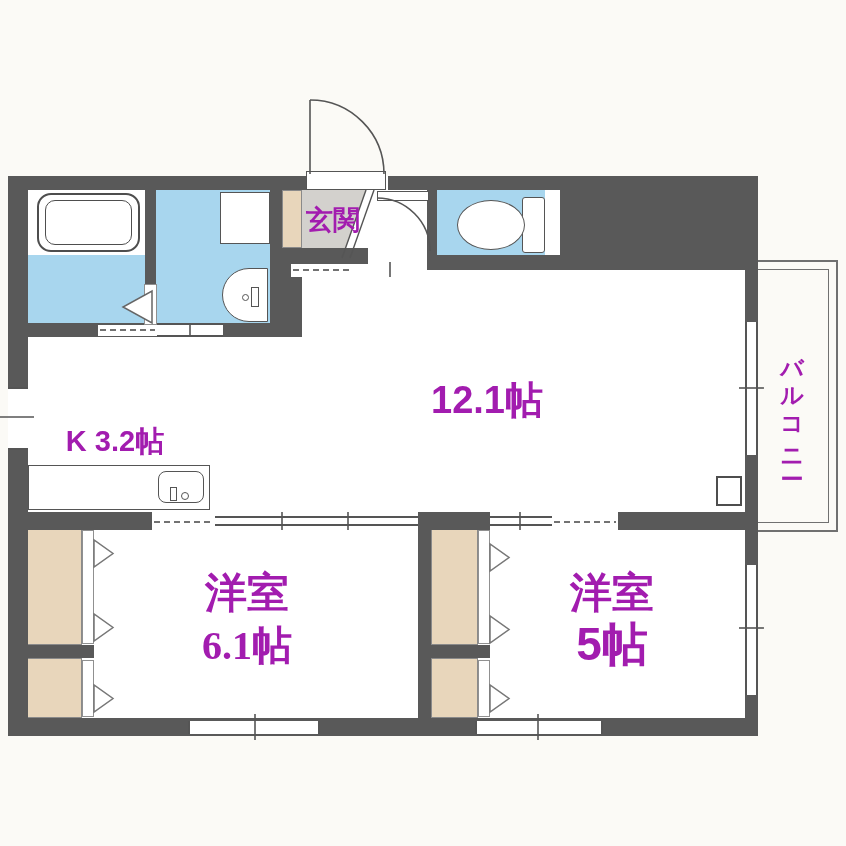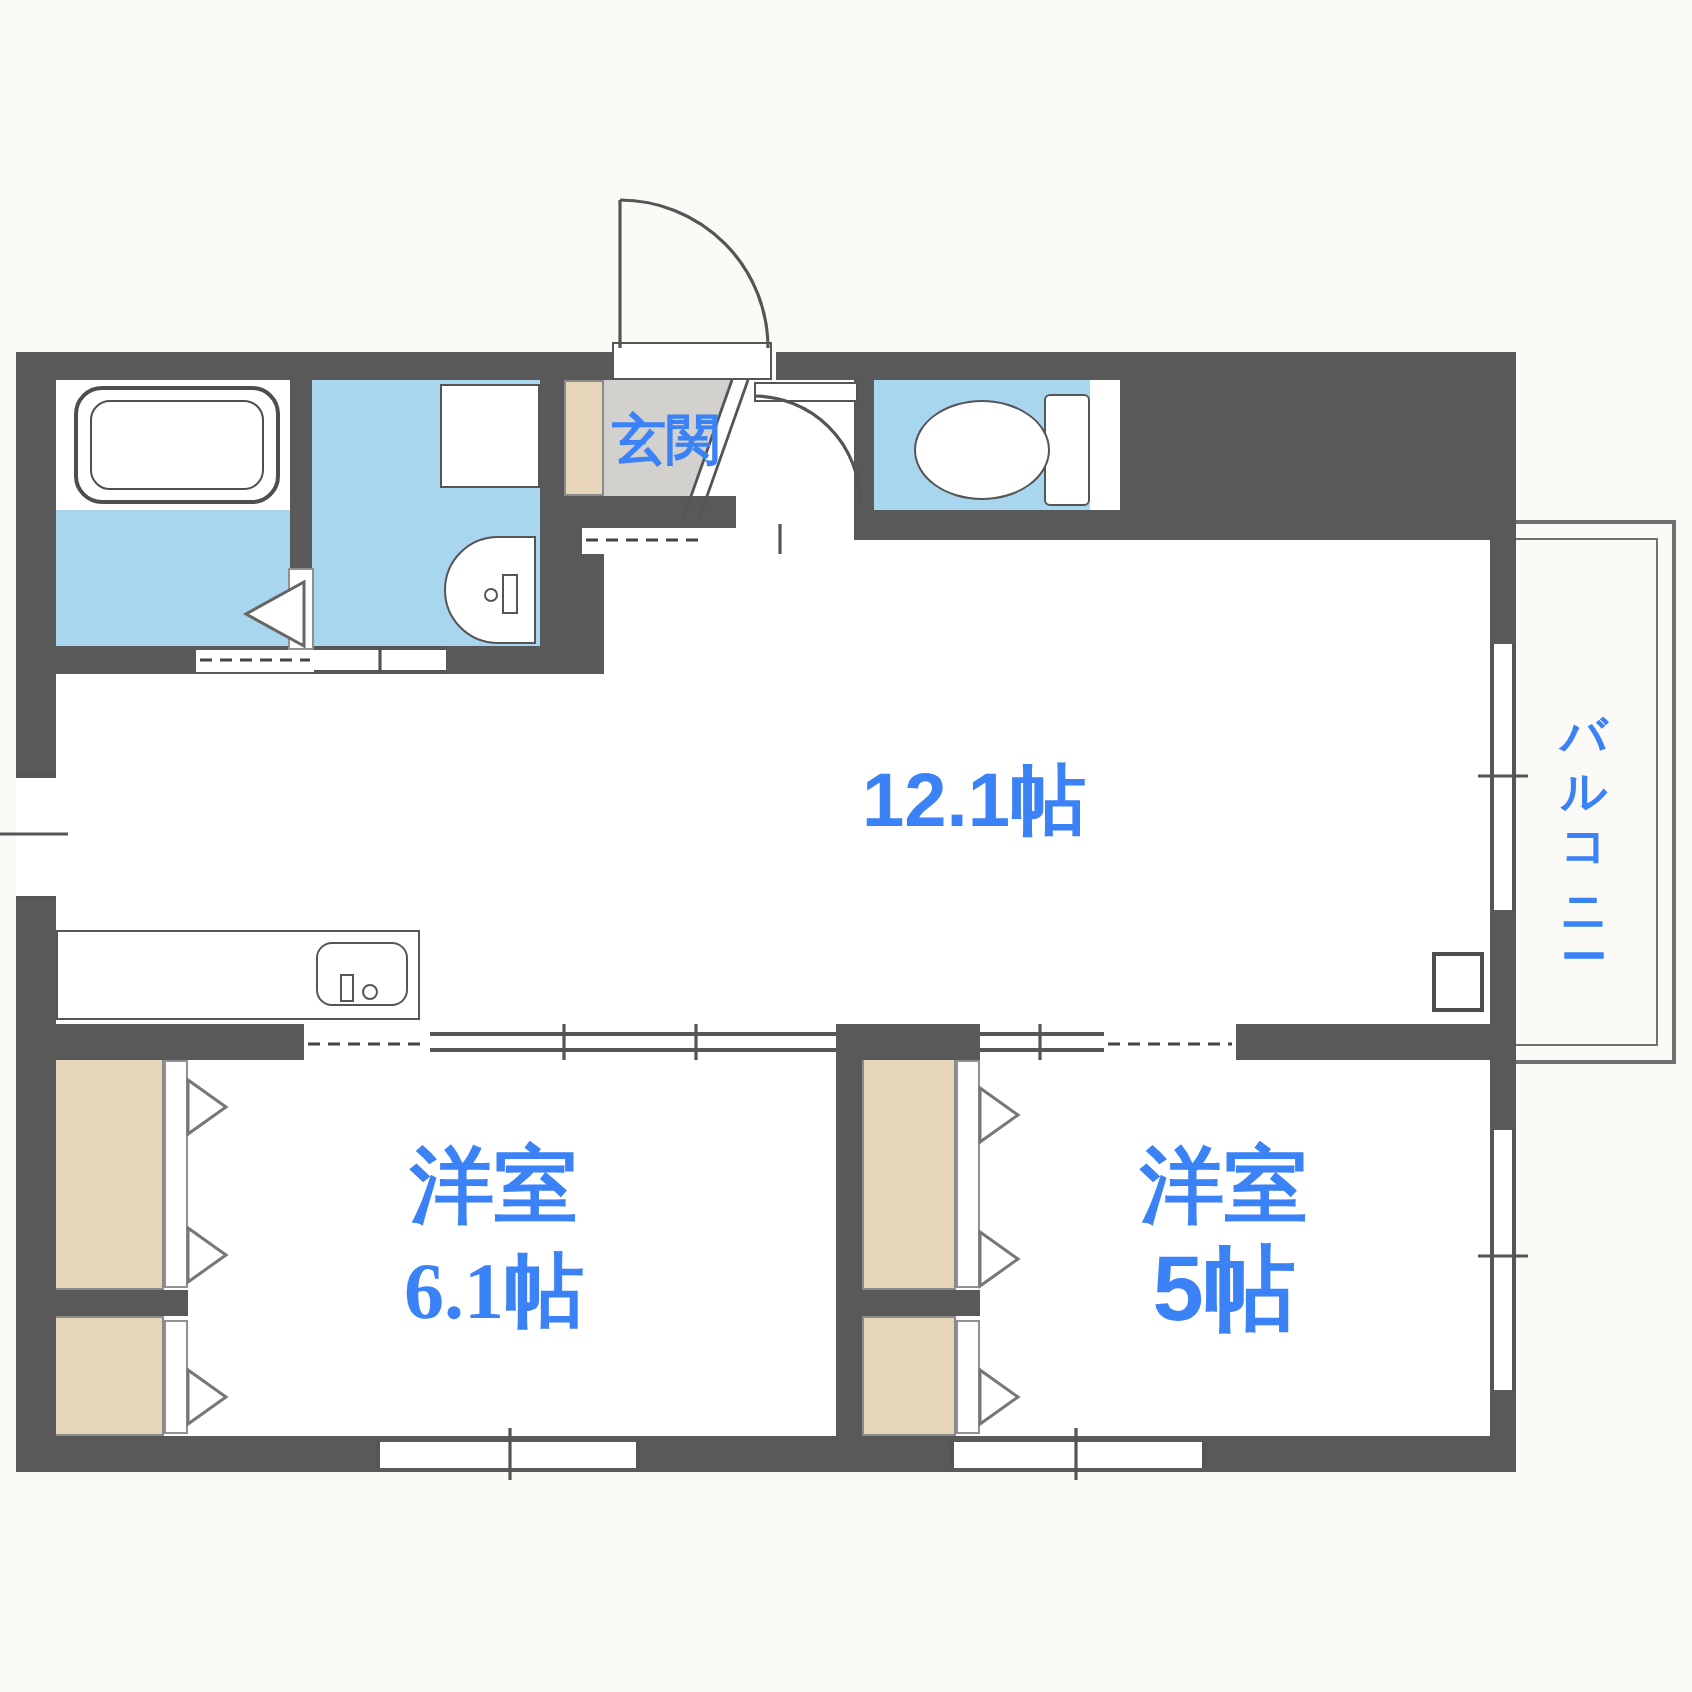--- a/index.html
+++ b/index.html
@@ -6,21 +6,21 @@
   .canvas{position:relative;width:846px;height:846px;background:#fbfaf6;overflow:hidden;
           font-family:"Liberation Sans",sans-serif;}
   .abs{position:absolute;box-sizing:border-box;}
   .wall{background:#595959;}
   .white{background:#ffffff;}
   .blue{background:#a8d6ee;}
   .beige{background:#e8d6bb;border:1px solid #8a8a8a;}
   .strip{background:#ffffff;border:1px solid #909090;}
   .fix{background:#ffffff;border:1.5px solid #555;}
   .lbl{display:flex;align-items:center;justify-content:center;
-       font-weight:600;color:#3b82f6;white-space:nowrap;}
+       font-weight:600;color:#a21caf;white-space:nowrap;}
   svg.overlay{position:absolute;left:0;top:0;pointer-events:none;}
 </style>
 </head>
 <body>
 
 <div class="canvas">
 
   <div class="abs white" style="left:8px;top:176px;width:750px;height:560px;"></div>
 
   <div class="abs" style="left:756px;top:260px;width:82px;height:272px;background:#fbfaf6;border:2px solid #707070;"></div>
@@ -115,19 +115,20 @@
     <line x1="520" y1="512" x2="520" y2="530" stroke="#555" stroke-width="1.6"></line>
     <line x1="0" y1="417" x2="34" y2="417" stroke="#555" stroke-width="1.6"></line>
     <line x1="739" y1="388" x2="764" y2="388" stroke="#555" stroke-width="1.6"></line>
     <line x1="739" y1="628" x2="764" y2="628" stroke="#555" stroke-width="1.6"></line>
     <line x1="255" y1="714" x2="255" y2="740" stroke="#555" stroke-width="1.6"></line>
     <line x1="538" y1="714" x2="538" y2="740" stroke="#555" stroke-width="1.6"></line>
   </svg>
 
   <div class="abs lbl" style="left:296px;top:203px;width:74px;height:34px;font-size:27px;">玄関</div>
   <div class="abs lbl" style="left:407px;top:378px;width:160px;height:44px;font-size:38px;">12.1帖</div>
+  <div class="abs lbl" style="left:30px;top:424px;width:170px;height:36px;font-size:29px;">K 3.2帖</div>
   <div class="abs lbl" style="left:157px;top:568px;width:180px;height:50px;font-size:42px;">洋室</div>
   <div class="abs lbl" style="left:157px;top:620px;width:180px;height:50px;font-size:40px;font-family:Liberation Serif, serif;">6.1帖</div>
   <div class="abs lbl" style="left:522px;top:568px;width:180px;height:50px;font-size:42px;">洋室</div>
   <div class="abs lbl" style="left:522px;top:620px;width:180px;height:50px;font-size:46px;">5帖</div>
   <div class="abs lbl" style="left:770px;top:296px;width:46px;height:220px;font-size:23px;writing-mode:vertical-rl;letter-spacing:5px;font-weight:600;">バルコニー</div>
 
 </div>
 
 </body></html>

